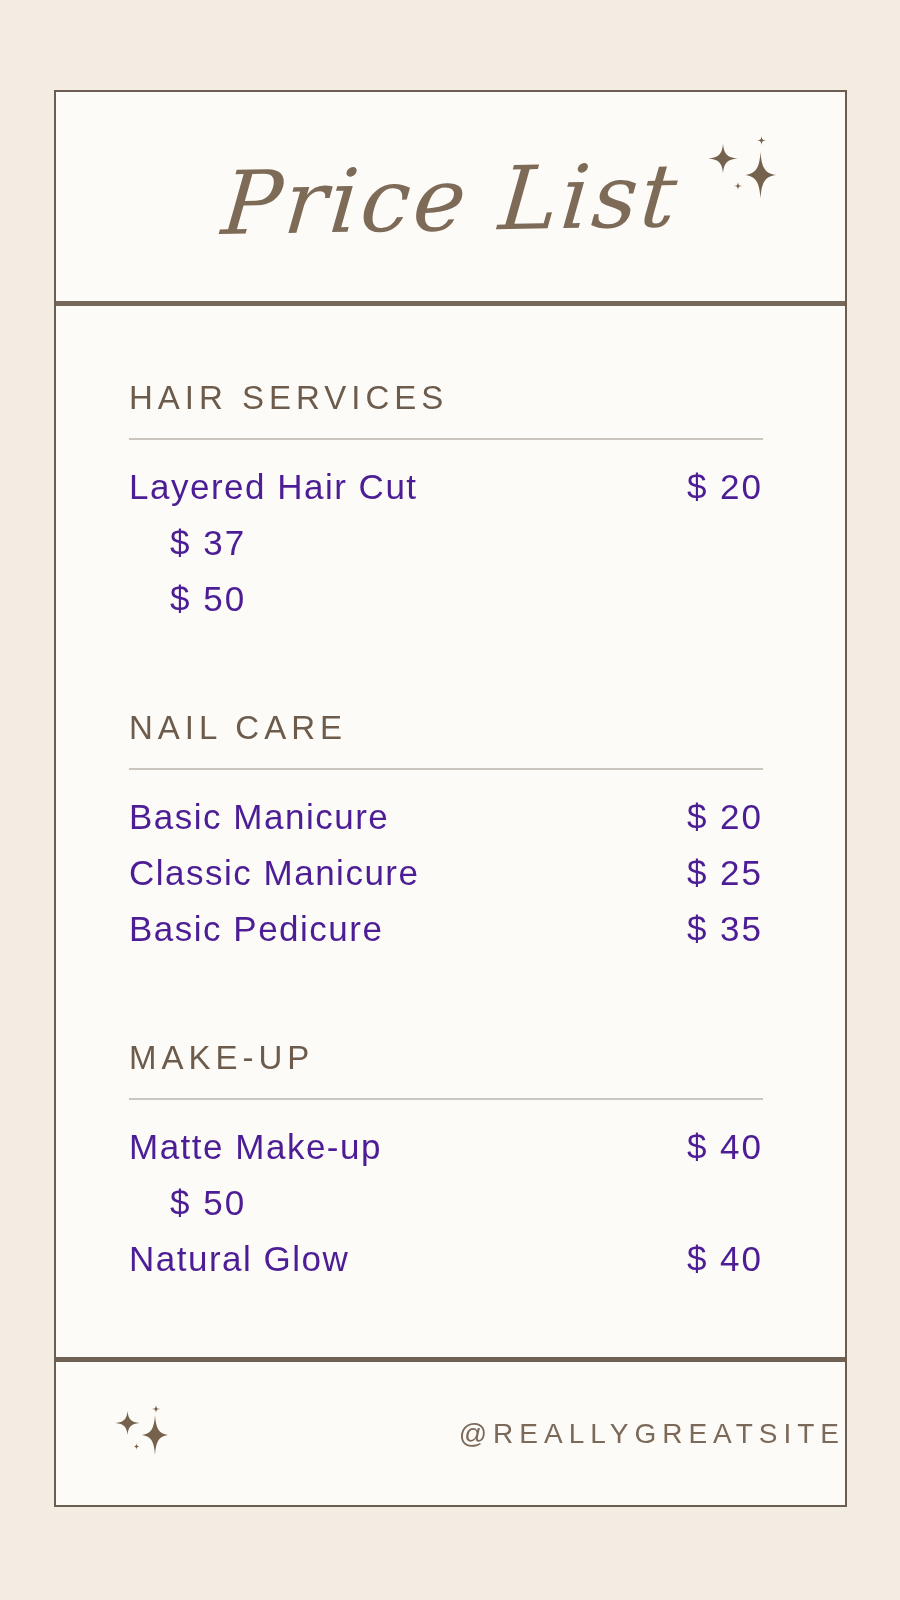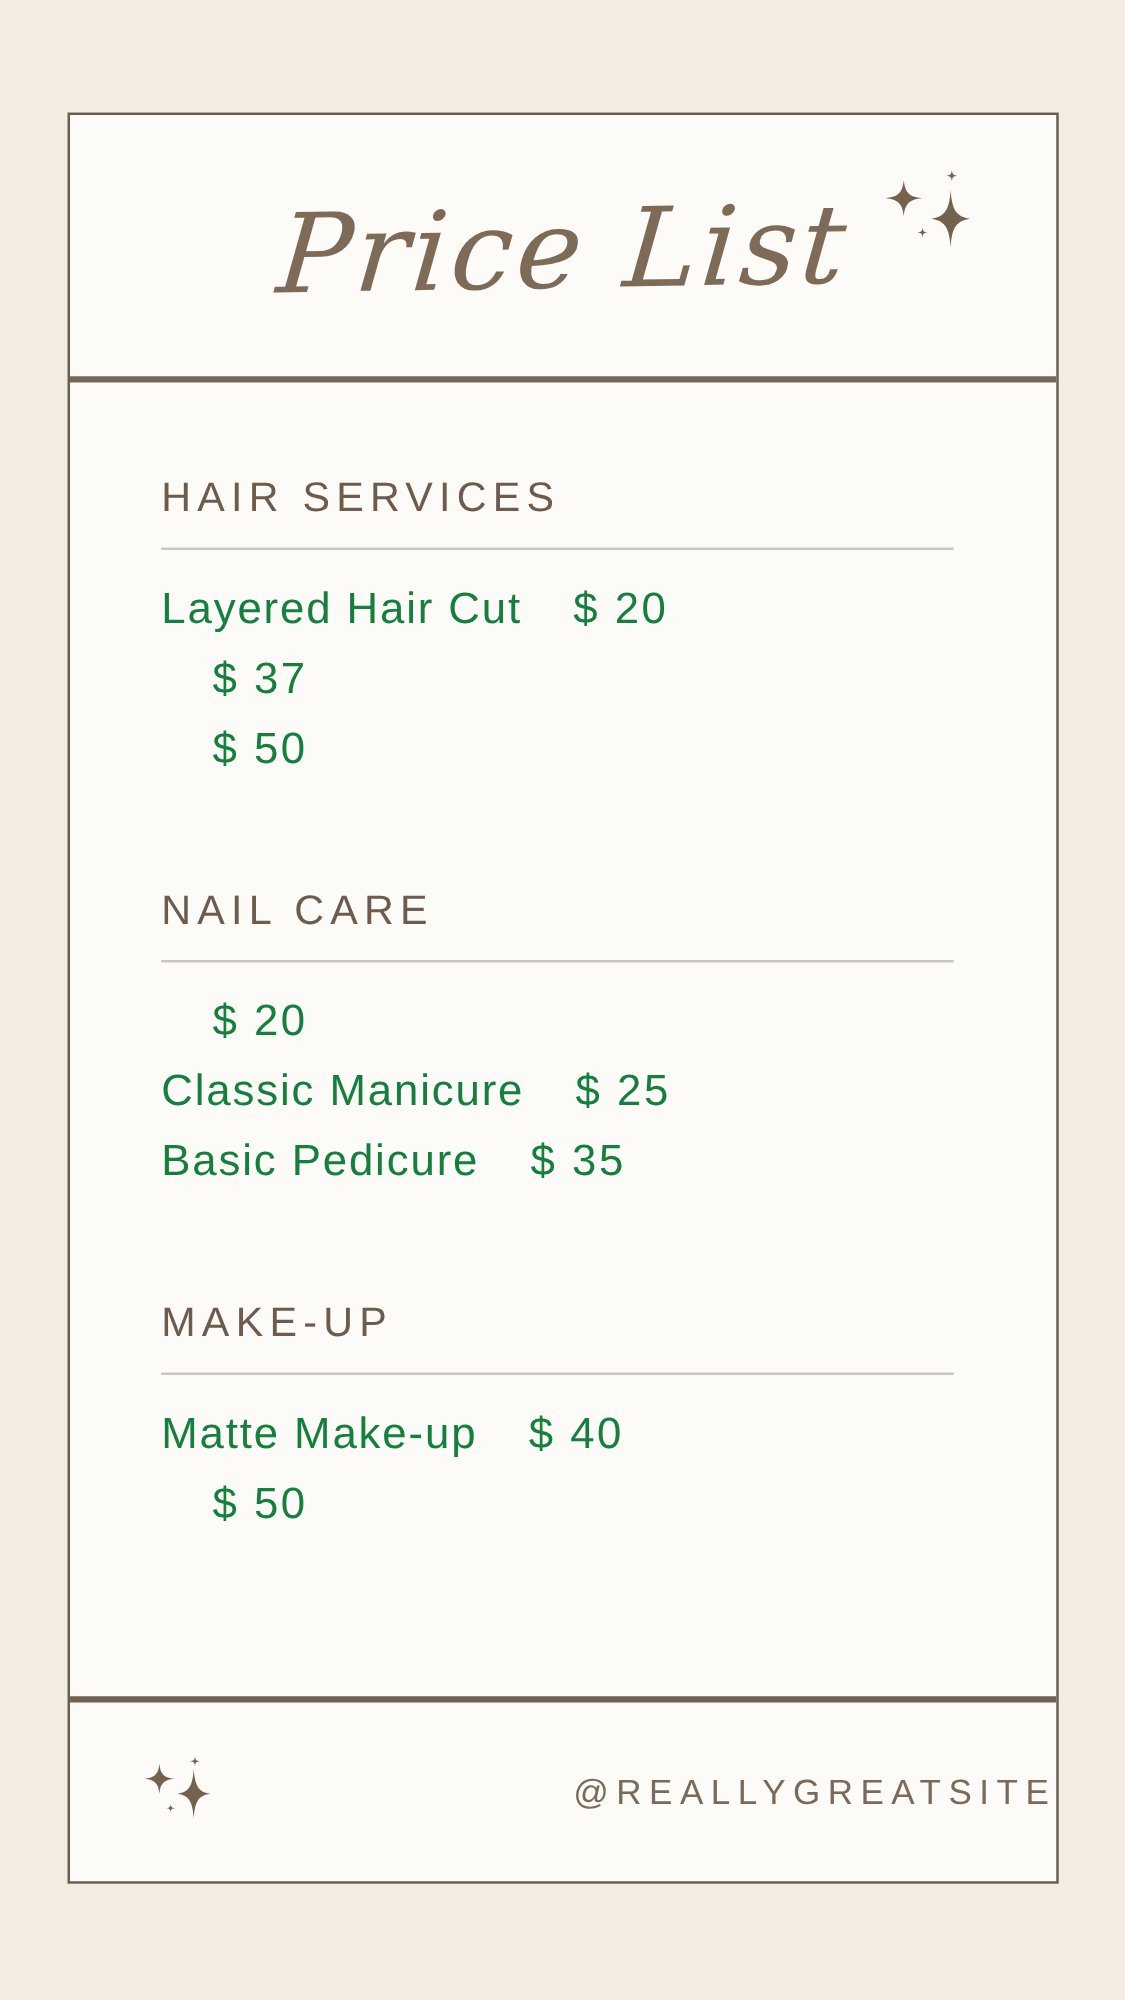--- a/index.html
+++ b/index.html
@@ -69,24 +69,25 @@
   }
   .section-first .section-heading { margin-top: 75px; }
   .section-divider {
     height: 2px;
     background: #cbc6bd;
     margin-top: 24px;
   }
   .rows { margin-top: 19px; }
   .price-row {
     display: flex;
+    justify-content: space-between;
     align-items: baseline;
     font-size: 35px;
     line-height: 56px;
-    color: #15803d;
+    color: #4c1d95;
     letter-spacing: 1.5px;
   }
   .item-price { letter-spacing: 2px; margin-left: 41px; }
   
   .card-footer {
     flex: 0 0 auto;
     height: 143px;
     border-top: 5px solid #6f6154;
     position: relative;
     display: flex;
@@ -140,20 +141,21 @@
           <span class="item-price">$ 50</span>
         </div>
       </div>
     </div>
 
     <div class="section">
       <div class="section-heading">NAIL CARE</div>
       <div class="section-divider"></div>
       <div class="rows">
         <div class="price-row">
+          <span class="item-name">Basic Manicure</span>
           <span class="item-price">$ 20</span>
         </div>
         <div class="price-row">
           <span class="item-name">Classic Manicure</span>
           <span class="item-price">$ 25</span>
         </div>
         <div class="price-row">
           <span class="item-name">Basic Pedicure</span>
           <span class="item-price">$ 35</span>
         </div>
@@ -164,20 +166,24 @@
       <div class="section-heading">MAKE-UP</div>
       <div class="section-divider"></div>
       <div class="rows">
         <div class="price-row">
           <span class="item-name">Matte Make-up</span>
           <span class="item-price">$ 40</span>
         </div>
         <div class="price-row">
           <span class="item-price">$ 50</span>
         </div>
+        <div class="price-row">
+          <span class="item-name">Natural Glow</span>
+          <span class="item-price">$ 40</span>
+        </div>
       </div>
     </div>
 
   </div>
 
   <div class="card-footer">
     <div class="sparkle-cluster cluster-footer">
       <svg class="s-small" viewBox="0 0 100 100">
           <path d="M50 0 C53.5 35 65 46.5 100 50 C65 53.5 53.5 65 50 100 C46.5 65 35 53.5 0 50 C35 46.5 46.5 35 50 0 Z"></path>
         </svg>

